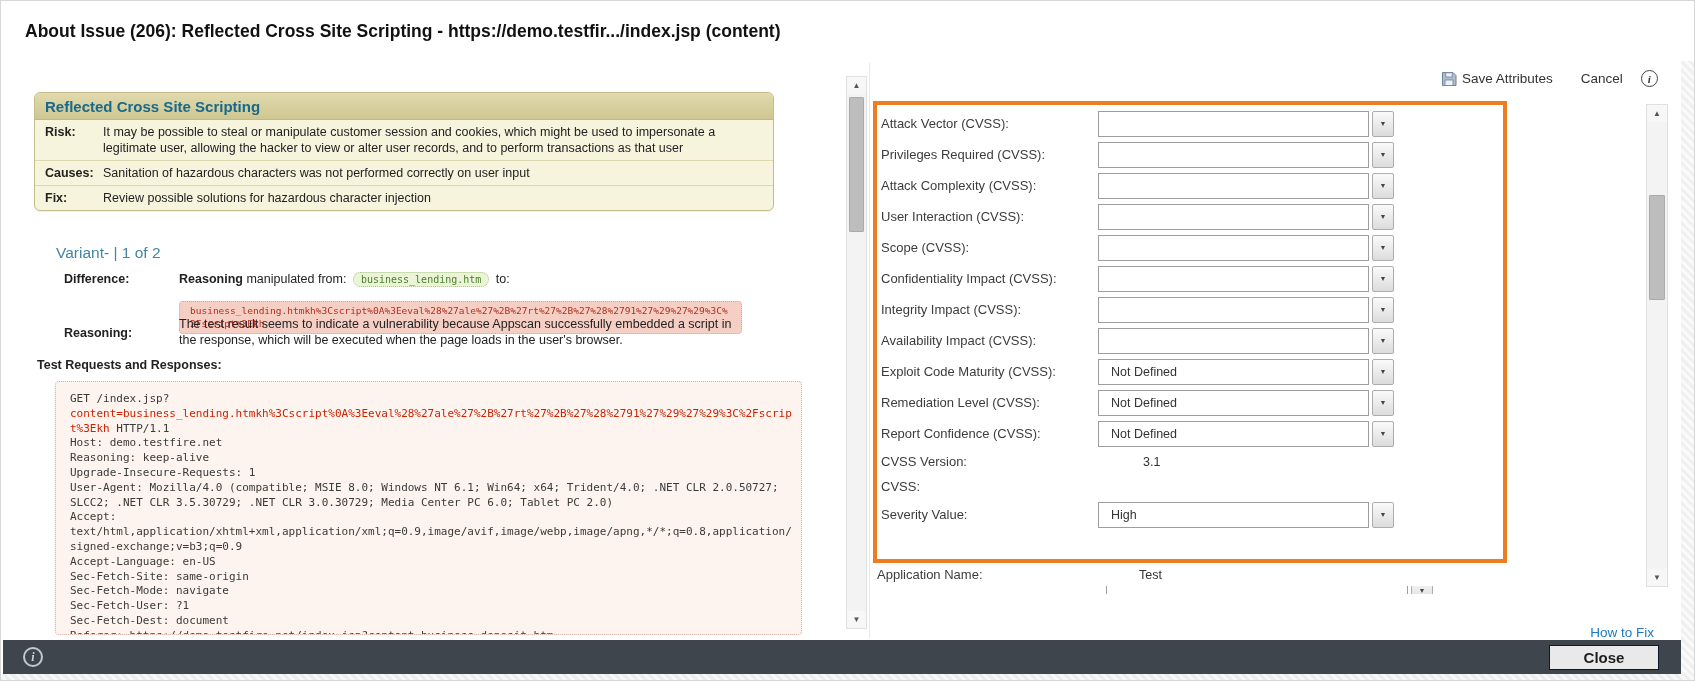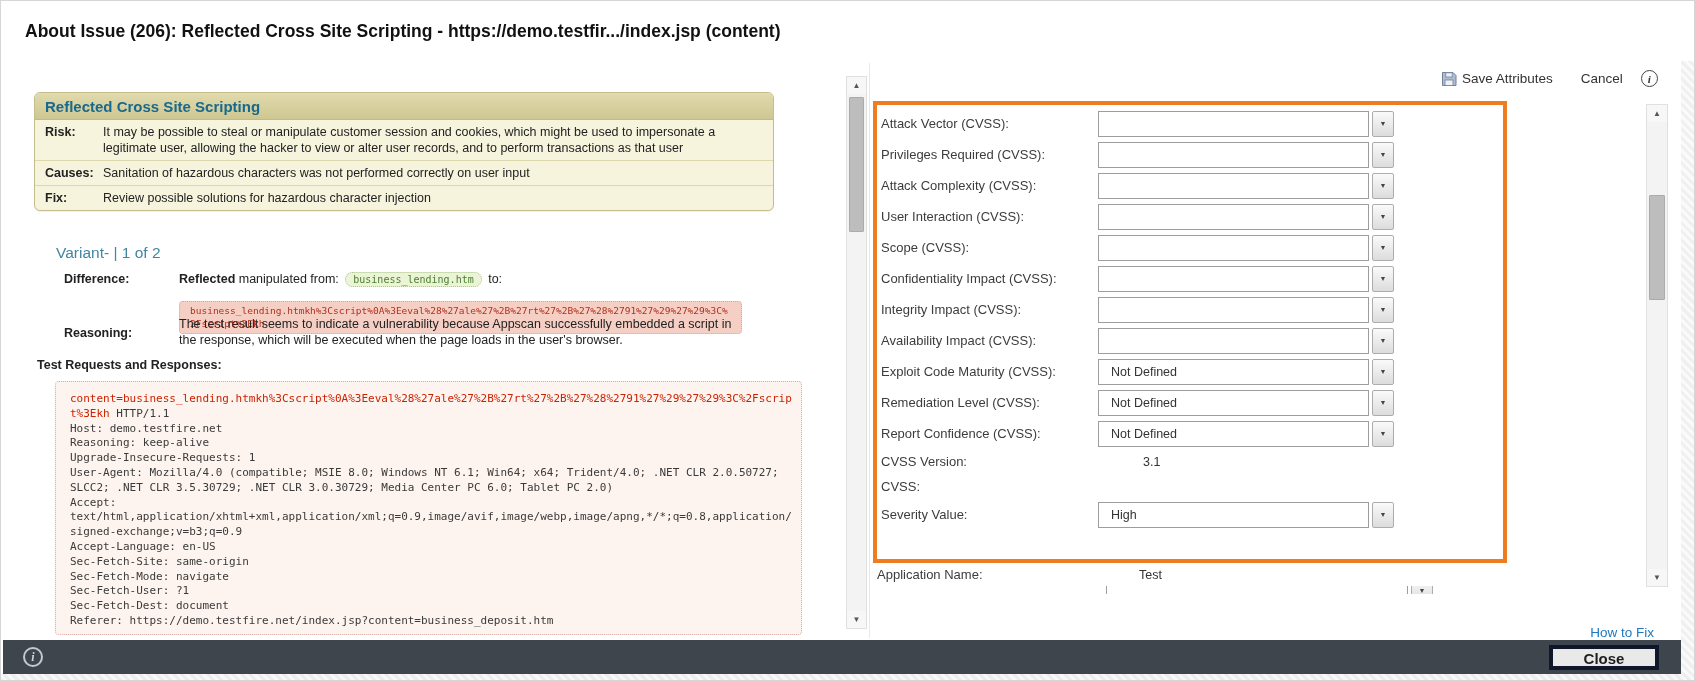--- a/index.html
+++ b/index.html
@@ -88,21 +88,21 @@
   .clip-row .dd-field{width:302px;}
 
   .how-to-fix{position:absolute;right:40px;top:608px;font-size:13.5px;color:var(--link);cursor:pointer;margin-top:16px;}
 
   
   .footer-bar{position:absolute;left:2px;top:639px;width:1691px;height:34px;background:var(--footer);}
   .info-footer{position:absolute;left:20px;top:7px;width:20px;height:20px;border:2px solid #c3c9cf;border-radius:50%;
                display:flex;align-items:center;justify-content:center;
                font:italic bold 12px "Liberation Serif",serif;color:#cdd3d9;}
   .close-btn{position:absolute;left:1546px;top:5px;width:110px;height:25px;background:#e9e9e9;
-             border:4px solid #0f172a;font-family:"Liberation Sans",sans-serif;
+             border:1px solid #0f172a;font-family:"Liberation Sans",sans-serif;
              font-size:15px;font-weight:bold;color:#1d1d1d;}
   .edge-bottom{position:absolute;left:0;top:673px;width:1695px;height:8px;
     background:repeating-linear-gradient(45deg,#ededed,#ededed 3px,#f8f8f8 3px,#f8f8f8 6px);}
   .edge-right{position:absolute;left:1680px;top:60px;width:15px;height:613px;
     background:repeating-linear-gradient(45deg,#f0f0f0,#f0f0f0 3px,#fafafa 3px,#fafafa 6px);}
 </style>
 </head>
 <body>
 
 <div class="page">
@@ -125,34 +125,35 @@
             <span class="adv-label">Fix:</span>
             <span class="adv-text">Review possible solutions for hazardous character injection</span>
           </div>
         </div>
     </div>
 
     <div class="variant-heading">Variant- | 1 of 2</div>
 
     <div class="lbl diff-label">Difference:</div>
     <div class="diff-content">
-      <span class="b">Reflected</span><span> manipulated from: </span><span class="chip">business_lending.htm</span><span> to:</span>
+      <span class="b">Reasoning</span><span> manipulated from: </span><span class="chip">business_lending.htm</span><span> to:</span>
     </div>
 
     <div class="payload-box" id="payload-lines">
         <div class="payload-line">business_lending.htmkh%3Cscript%0A%3Eeval%28%27ale%27%2B%27rt%27%2B%27%28%2791%27%29%27%29%3C%</div>
         <div class="payload-line">2Fscript%3Ekh</div>
       </div>
 
     <div class="lbl reason-label">Reasoning:</div>
     <div class="reason-text">The test result seems to indicate a vulnerability because Appscan successfully embedded a script in the response, which will be executed when the page loads in the user's browser.</div>
 
     <div class="req-heading">Test Requests and Responses:</div>
 
     <div class="code-block" id="request-code">
+        <div class="code-line"><span class="seg-k">GET /index.jsp?</span></div>
         <div class="code-line"><span class="seg-red">content=business_lending.htmkh%3Cscript%0A%3Eeval%28%27ale%27%2B%27rt%27%2B%27%28%2791%27%29%27%29%3C%2Fscrip</span></div>
         <div class="code-line"><span class="seg-red">t%3Ekh</span><span class="seg-k"> HTTP/1.1</span></div>
         <div class="code-line"><span class="seg-k">Host: demo.testfire.net</span></div>
         <div class="code-line"><span class="seg-k">Reasoning: keep-alive</span></div>
         <div class="code-line"><span class="seg-k">Upgrade-Insecure-Requests: 1</span></div>
         <div class="code-line"><span class="seg-k">User-Agent: Mozilla/4.0 (compatible; MSIE 8.0; Windows NT 6.1; Win64; x64; Trident/4.0; .NET CLR 2.0.50727;</span></div>
         <div class="code-line"><span class="seg-k">SLCC2; .NET CLR 3.5.30729; .NET CLR 3.0.30729; Media Center PC 6.0; Tablet PC 2.0)</span></div>
         <div class="code-line"><span class="seg-k">Accept:</span></div>
         <div class="code-line"><span class="seg-k">text/html,application/xhtml+xml,application/xml;q=0.9,image/avif,image/webp,image/apng,*/*;q=0.8,application/</span></div>
         <div class="code-line"><span class="seg-k">signed-exchange;v=b3;q=0.9</span></div>

